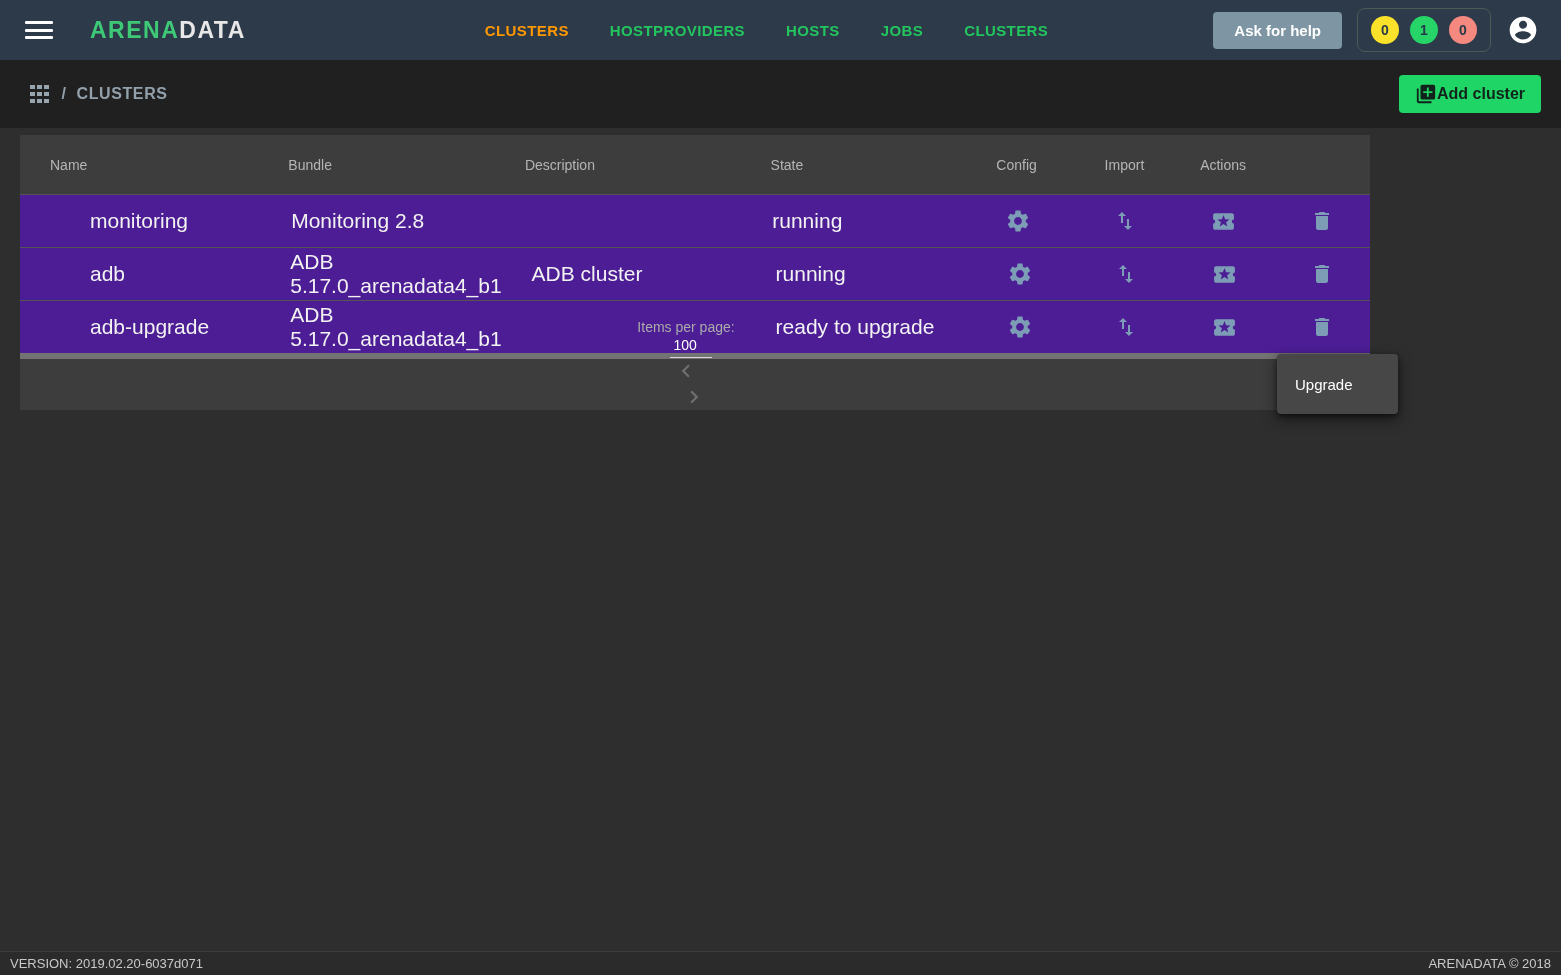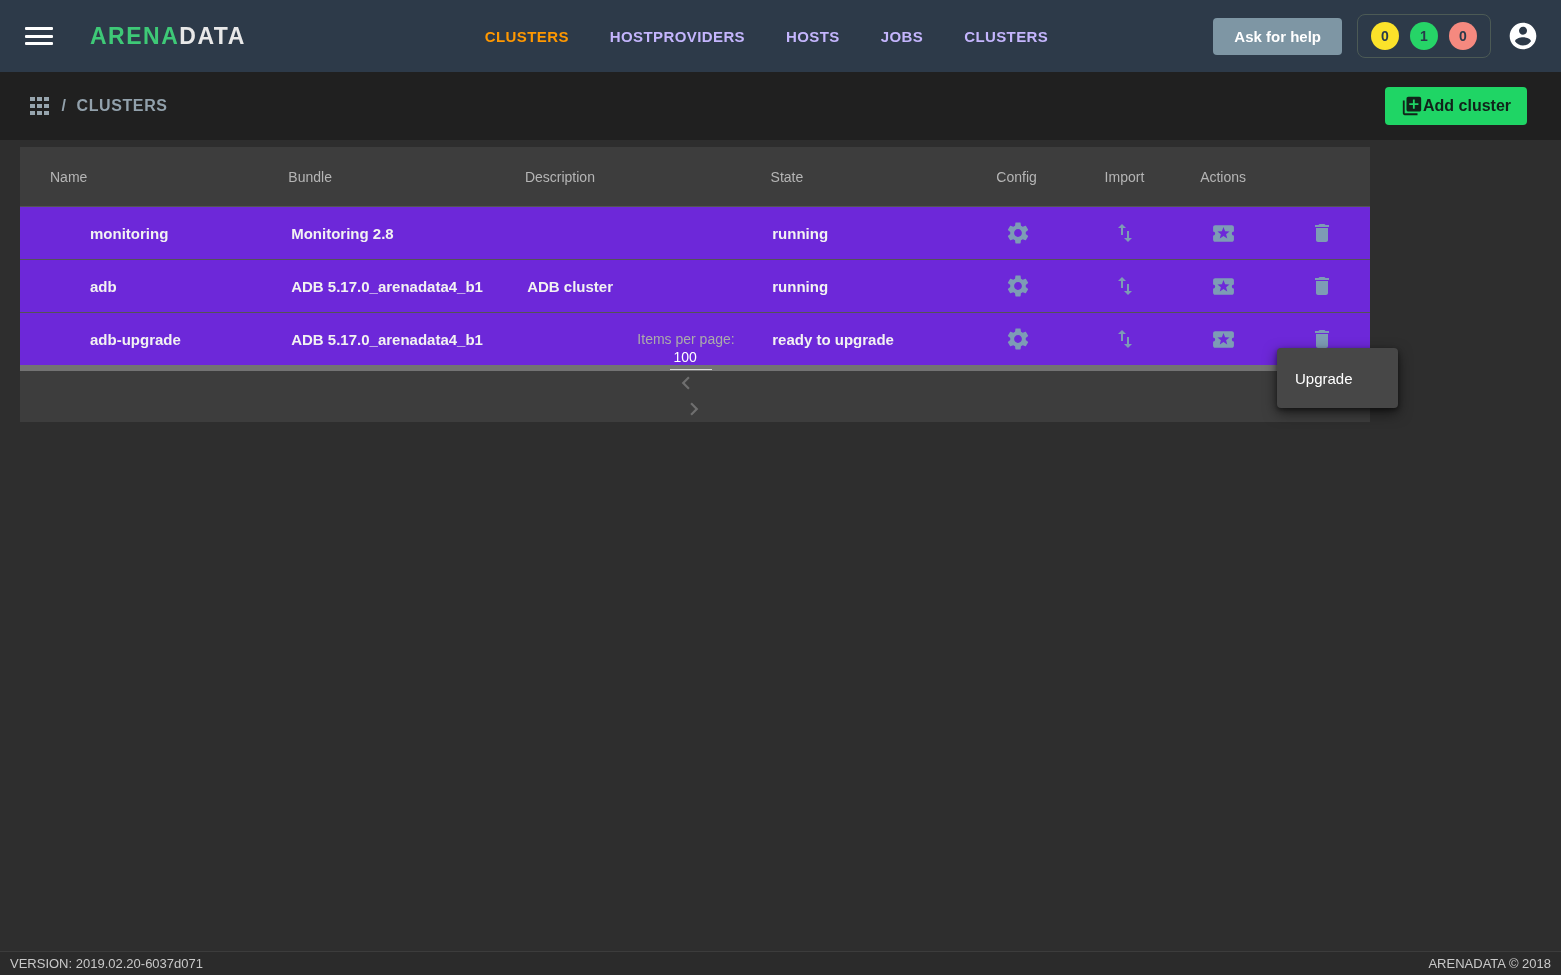--- a/index.html
+++ b/index.html
@@ -4,68 +4,68 @@
 <style>
   * { box-sizing: border-box; margin: 0; padding: 0; }
   html, body { width: 1561px; height: 975px; }
   body {
     font-family: "Liberation Sans", sans-serif;
     background: #2e2e2e;
     display: flex; flex-direction: column;
     overflow: hidden;
   }
   
-  .navbar { height: 72px; flex-shrink: 0; background: #2d3a49; display: flex; align-items: center; }
+  .navbar { height: 60px; flex-shrink: 0; background: #2d3a49; display: flex; align-items: center; }
   .hamburger { width: 28px; margin-left: 25px; cursor: pointer; }
   .hamburger div { height: 3px; background: #ffffff; border-radius: 1px; margin: 4.5px 0; }
   .logo { margin-left: 37px; font-size: 23px; font-weight: bold; letter-spacing: 1.5px; color: #e8e8e8; white-space: nowrap; }
   .logo .green { color: #3ec977; }
   .nav-links { display: flex; gap: 41px; margin-left: 239px; font-size: 15px; font-weight: bold; letter-spacing: 0.4px; }
-  .nav-link { color: #c4b5fd; text-decoration: none; cursor: pointer; }
+  .nav-link { color: #22c55e; text-decoration: none; cursor: pointer; }
   .nav-link.active { color: #ff9800; }
   .nav-right { margin-left: auto; display: flex; align-items: center; margin-right: 22px; }
   .help-btn { background: #7e96a4; color: #ffffff; font-weight: bold; font-size: 15px; border: none; border-radius: 4px; padding: 10px 21px; cursor: pointer; font-family: inherit; }
   .badge-group { display: flex; gap: 11px; padding: 7px 13px; border: 1px solid #4c5a55; border-radius: 8px; margin-left: 15px; }
   .badge { width: 28px; height: 28px; border-radius: 50%; display: flex; align-items: center; justify-content: center; font-size: 14px; font-weight: bold; color: #28394a; cursor: pointer; }
   .badge.yellow { background: #fbe22a; }
   .badge.green  { background: #26d467; }
   .badge.red    { background: #f5897f; }
   .account { margin-left: 16px; cursor: pointer; display: flex; }
   
   .toolbar { height: 68px; flex-shrink: 0; background: #202020; display: flex; align-items: center; }
   .apps-icon { margin-left: 30px; display: grid; grid-template-columns: repeat(3, 4.5px); grid-gap: 2.5px; cursor: pointer; }
   .apps-icon span { width: 4.5px; height: 4.5px; background: #97a5ae; }
   .breadcrumb { margin-left: 13px; color: #92a1ac; font-size: 16px; font-weight: bold; letter-spacing: 0.6px; display: flex; gap: 10px; }
   .breadcrumb .crumb { cursor: pointer; }
-  .add-btn { margin-left: auto; margin-right: 34px; background: #1fd565; color: #11231a; font-weight: bold; font-size: 16px; border: none; border-radius: 4px; height: 38px; padding: 0 16px; display: flex; align-items: center; gap: 0; cursor: pointer; font-family: inherit; }
+  .add-btn { margin-left: auto; margin-right: 20px; background: #1fd565; color: #11231a; font-weight: bold; font-size: 16px; border: none; border-radius: 4px; height: 38px; padding: 0 16px; display: flex; align-items: center; gap: 0; cursor: pointer; font-family: inherit; }
   
   .main { flex: 1; position: relative; background: #2e2e2e; padding: 7px 20px 0; }
   .table { width: 1350px; }
   .cell { display: flex; align-items: center; }
   .thead { display: flex; height: 59px; background: #3d3d3d; color: #b5b5b5; font-size: 14px; }
-  .trow  { display: flex; height: 53px; background: #6d28d9; color: #f2f2f2; font-size: 15px; border-top: 1px solid #545454; font-weight: bold; }
+  .trow  { display: flex; height: 53px; background: #4c1d95; color: #f2f2f2; font-size: 21px; border-top: 1px solid #545454; }
   .c-name    { width: 257px; padding-left: 30px; }
   .trow .c-name { padding-left: 70px; }
   .c-bundle  { width: 255px; padding-left: 30px; }
   .c-desc    { width: 265px; padding-left: 30px; }
   .c-state   { width: 233px; padding-left: 30px; }
   .c-config  { width: 130px; justify-content: center; }
   .c-import  { width: 105px; justify-content: center; }
   .c-actions { width: 110px; justify-content: center; }
   .c-del     { width: 105px; justify-content: center; }
   .icon-btn { background: none; border: none; cursor: pointer; padding: 0; display: flex; align-items: center; justify-content: center; }
   .icon-btn svg { fill: #7d9cb5; }
   .paginator { display: flex; align-items: center; justify-content: flex-end; height: 57px; background: #3d3d3d; border-top: 6px solid #737373; color: #ababab; font-size: 14px; padding-right: 18px; flex-direction: column; }
   .ipp-select { margin-left: 9px; width: 42px; color: #ffffff; border-bottom: 1px solid #d8d8d8; padding: 2px 4px 4px; cursor: pointer; }
   .pag-spacer { width: 155px; }
   .pag-btn { width: 28px; height: 28px; background: none; border: none; cursor: pointer; display: flex; align-items: center; justify-content: center; }
   .pag-btn svg { fill: #6f6f6f; }
   .pag-btn + .pag-btn { margin-left: 16px; }
   
-  .action-menu { position: absolute; left: 1277px; top: 208px; width: 121px; height: 60px; background: #474747; border-radius: 4px; box-shadow: 0 5px 14px rgba(0,0,0,0.55), 0 2px 4px rgba(0,0,0,0.4); display: flex; align-items: center; z-index: 20; }
+  .action-menu { position: absolute; left: 1277px; top: 226px; width: 121px; height: 60px; background: #474747; border-radius: 4px; box-shadow: 0 5px 14px rgba(0,0,0,0.55), 0 2px 4px rgba(0,0,0,0.4); display: flex; align-items: center; z-index: 20; }
   .action-menu-item { width: 100%; height: 48px; display: flex; align-items: center; padding-left: 18px; color: #ffffff; font-size: 15px; cursor: pointer; }
   
   .footer { height: 24px; flex-shrink: 0; background: #2b2b2b; border-top: 1px solid #3c3c3c; display: flex; align-items: center; justify-content: space-between; padding: 0 10px; color: #c9c9c9; font-size: 13px; gap: 28px; }
 </style>
 </head>
 <body>
 
 <header class="navbar">
   <div class="hamburger">
     <div></div>

